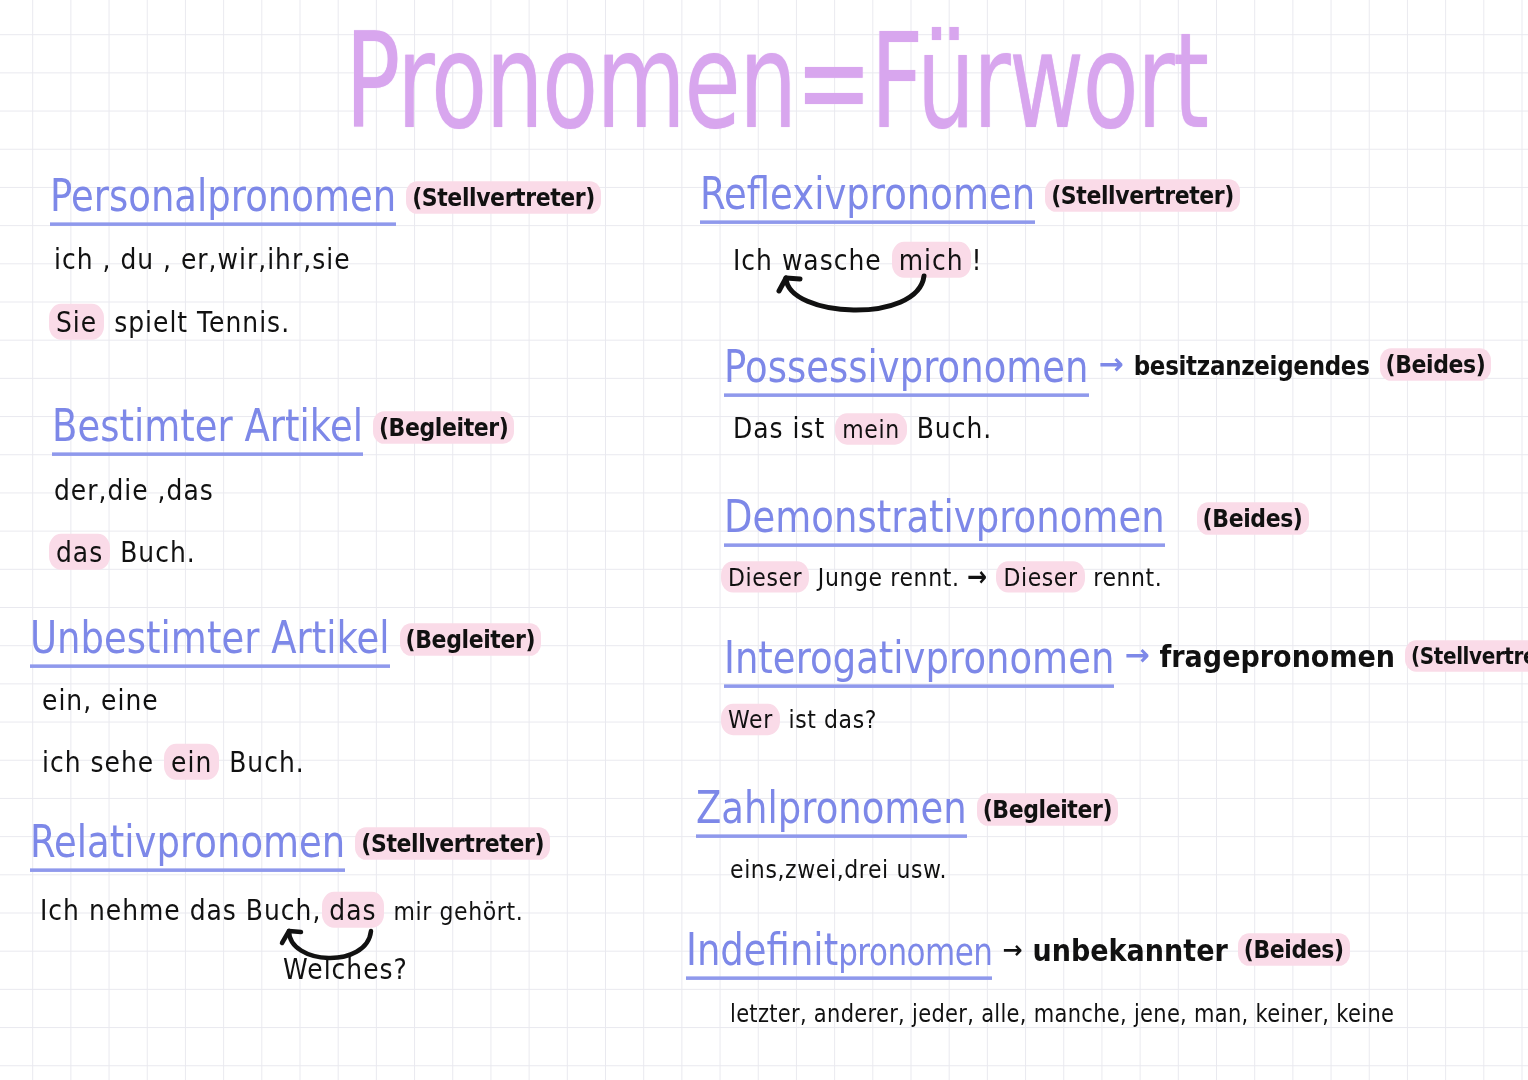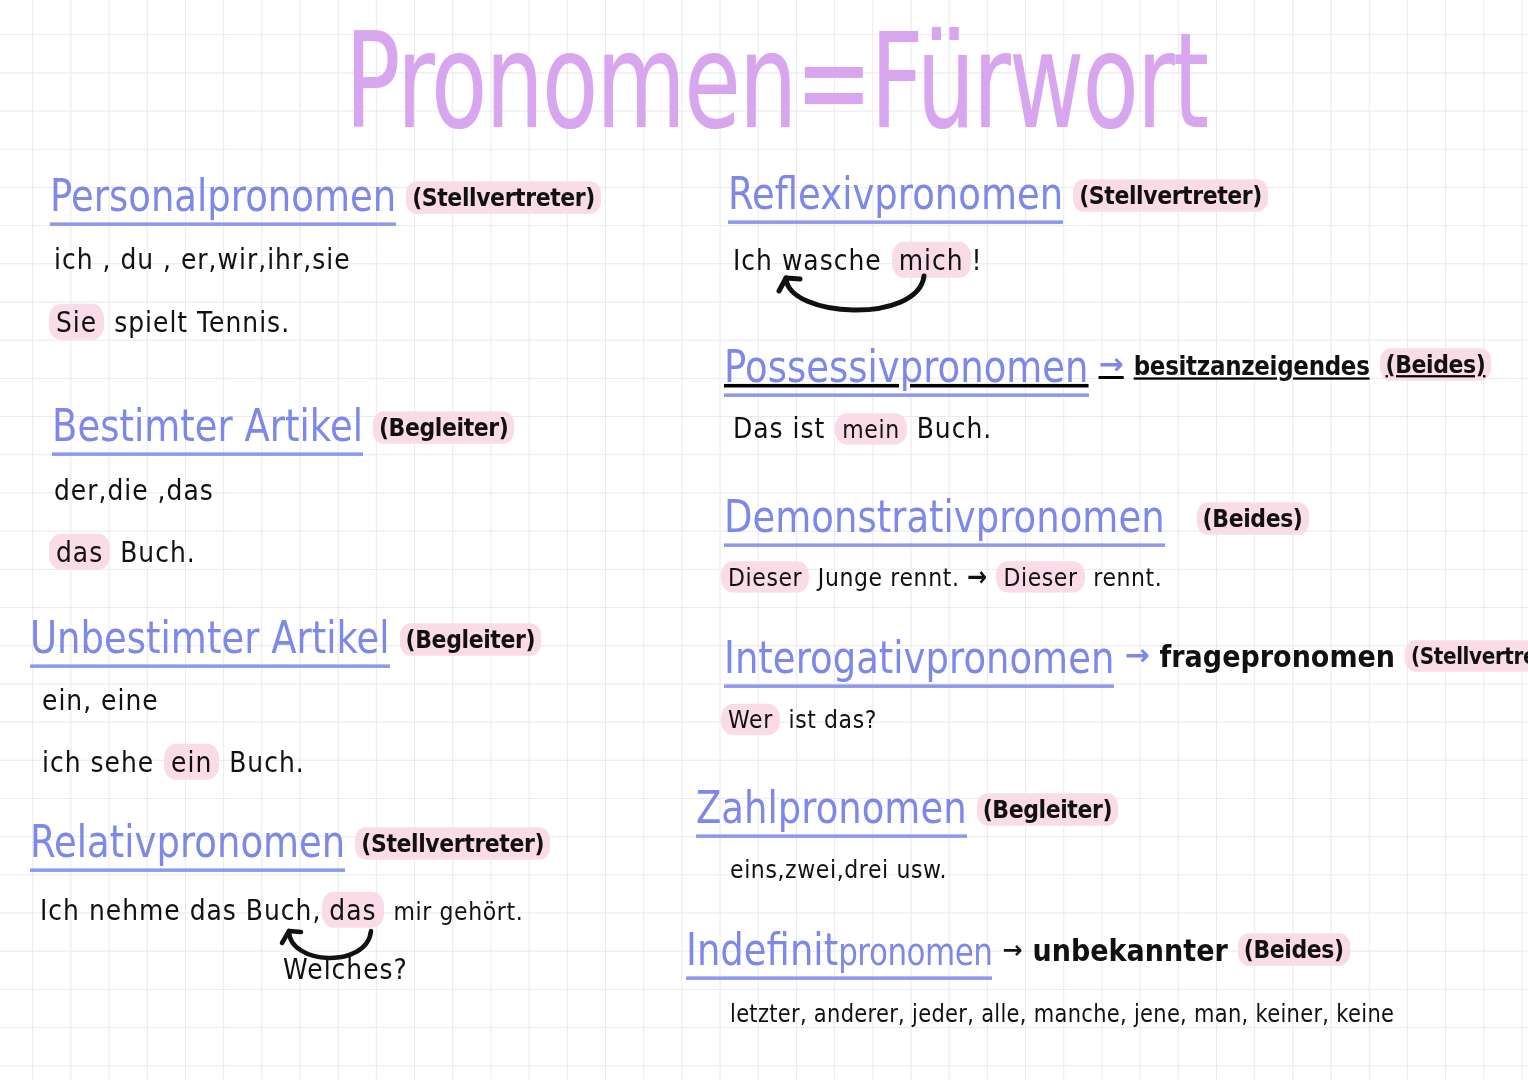--- a/index.html
+++ b/index.html
@@ -183,34 +183,34 @@
   <div class="abs body-line" style="left:40px; top:893px;">
     <span>Ich nehme das Buch,</span><span class="hl">das</span>
     <span class="body-line sm">mir  gehört.</span>
   </div>
   <svg class="curve" style="left:275px; top:925px;" width="110" height="50" viewBox="0 0 110 50">
     <path d="M14 6 C 14 40, 92 44, 96 6" fill="none" stroke="#111111" stroke-width="4.5" stroke-linecap="round"></path>
     <path d="M14 6 L 7 18 M14 6 L 26 7" fill="none" stroke="#111111" stroke-width="4.5" stroke-linecap="round"></path>
   </svg>
   <div class="abs body-line" style="left:283px; top:952px;">Welches?</div>
 
-  <div class="abs row" style="left:728px; top:160px;">
+  <div class="abs row" style="left:700px; top:160px;">
     <span class="heading">Reflexivpronomen</span>
     <span class="tag" style="margin-bottom:6px;">(Stellvertreter)</span>
   </div>
   <div class="abs body-line" style="left:733px; top:243px;">
     <span>Ich wasche</span>
     <span class="hl">mich</span><span>!</span>
   </div>
   <svg class="curve" style="left:772px; top:272px;" width="180" height="55" viewBox="0 0 180 55">
     <path d="M14 6 C 16 46, 146 52, 152 4" fill="none" stroke="#111111" stroke-width="5" stroke-linecap="round"></path>
     <path d="M14 6 L 7 19 M14 6 L 28 7" fill="none" stroke="#111111" stroke-width="5" stroke-linecap="round"></path>
   </svg>
 
-  <div class="abs row mid" style="left:724px; top:333px;text-decoration:underline;">
+  <div class="abs row mid" style="left:724px; top:333px;">
     <span class="heading" style="align-self:flex-end;">Possessivpronomen</span>
     <span class="arrow-purple" style="margin-bottom:8px; align-self:flex-end;">→</span>
     <span class="annot" style="margin-bottom:10px; align-self:flex-end;">besitzanzeigendes</span>
     <span class="tag" style="margin-bottom:10px; align-self:flex-end;">(Beides)</span>
   </div>
   <div class="abs body-line" style="left:733px; top:411px;">
     <span>Das ist</span>
     <span class="hl body-line sm">mein</span>
     <span>Buch.</span>
   </div>

